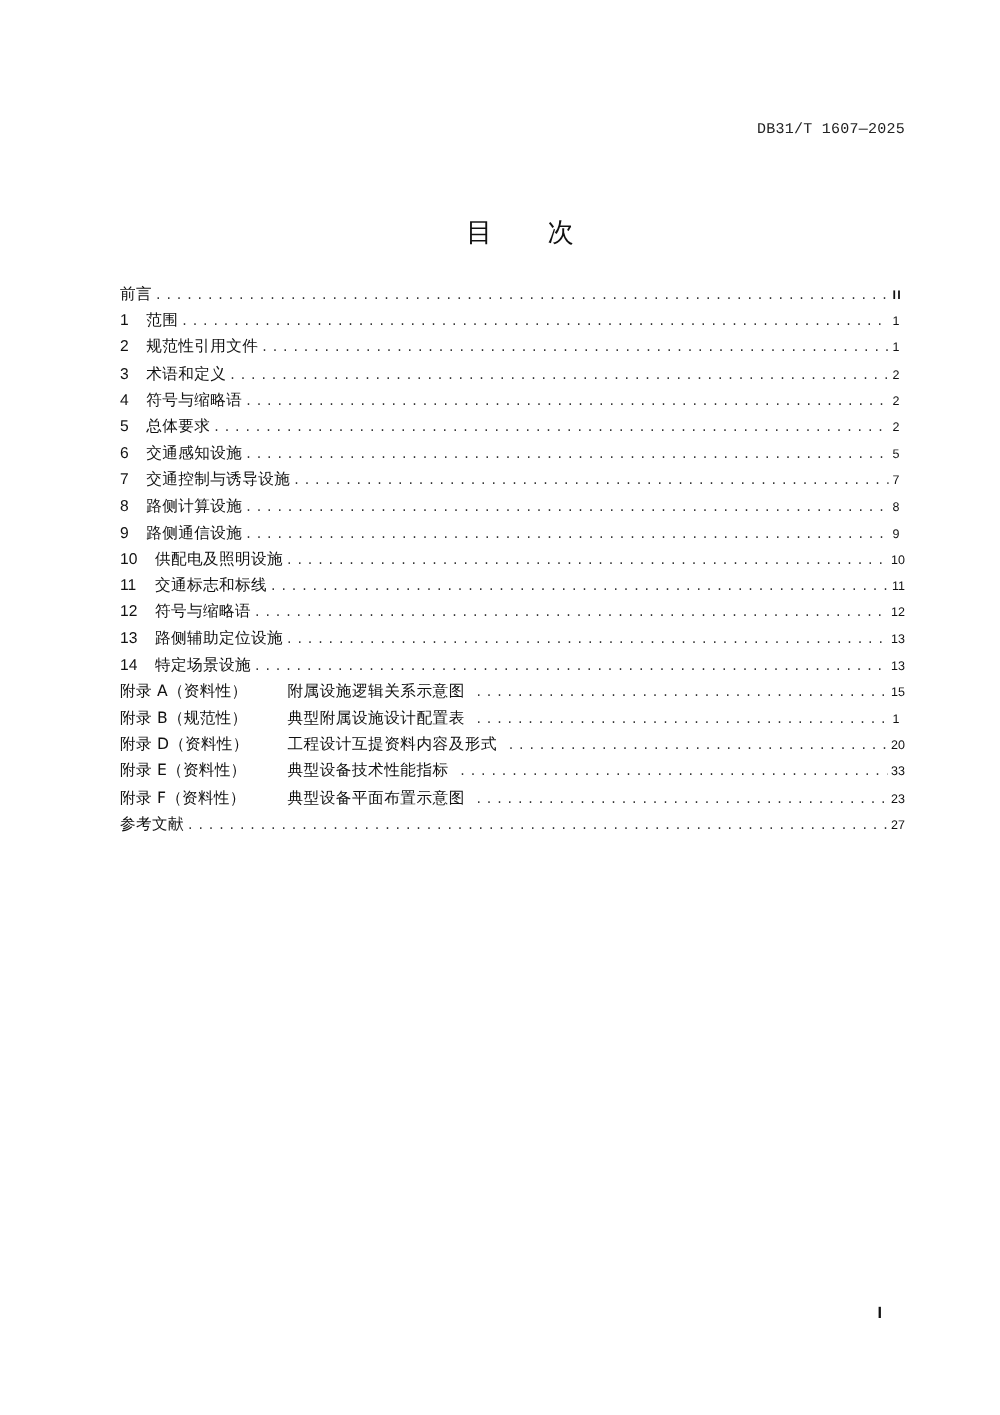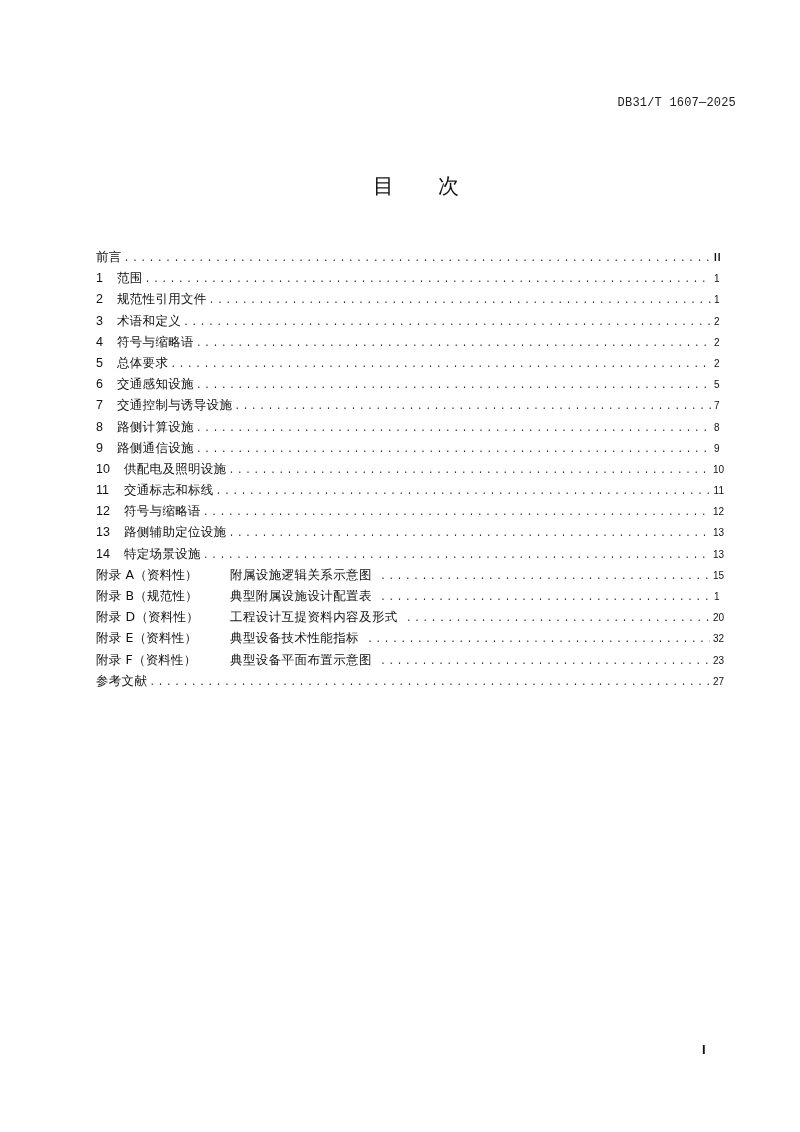--- a/index.html
+++ b/index.html
@@ -11,40 +11,40 @@
       width: 800px;
       height: 1132px;
       position: relative;
       overflow: hidden;
       color: #111111;
       font-family: "DejaVu Sans", "Liberation Sans", sans-serif;
     }
     .doc-code {
       position: absolute;
       top: 96px;
-      right: 64px;
+      right: 76px;
       font-family: "Liberation Mono", "DejaVu Sans Mono", monospace;
       font-size: 12px;
       letter-spacing: 0.2px;
       color: #222;
     }
     .toc-title {
       position: absolute;
       top: 172px;
       left: 16px;
       width: 800px;
       text-align: center;
       font-size: 21px;
       color: #111;
     }
     .toc-title span { display: inline-block; }
     .toc-title .gap { width: 44px; }
     .toc {
       position: absolute;
-      top: 246px;
+      top: 224px;
       left: 96px;
       width: 628px;
     }
     .toc-row {
       display: flex;
       align-items: baseline;
       height: 21.2px;
       line-height: 21.2px;
       font-size: 12.5px;
       white-space: nowrap;
@@ -219,21 +219,21 @@
     <span class="appx-prefix">附录 D（资料性）</span>
     <span class="appx-title">工程设计互提资料内容及形式</span>
     <span class="leader"></span>
     <span class="toc-page">20</span>
   </div>
 
   <div class="toc-row appendix">
     <span class="appx-prefix">附录 E（资料性）</span>
     <span class="appx-title">典型设备技术性能指标</span>
     <span class="leader"></span>
-    <span class="toc-page">32</span>
+    <span class="toc-page">33</span>
   </div>
 
   <div class="toc-row appendix">
     <span class="appx-prefix">附录 F（资料性）</span>
     <span class="appx-title">典型设备平面布置示意图</span>
     <span class="leader"></span>
     <span class="toc-page">23</span>
   </div>
 
   <div class="toc-row">

